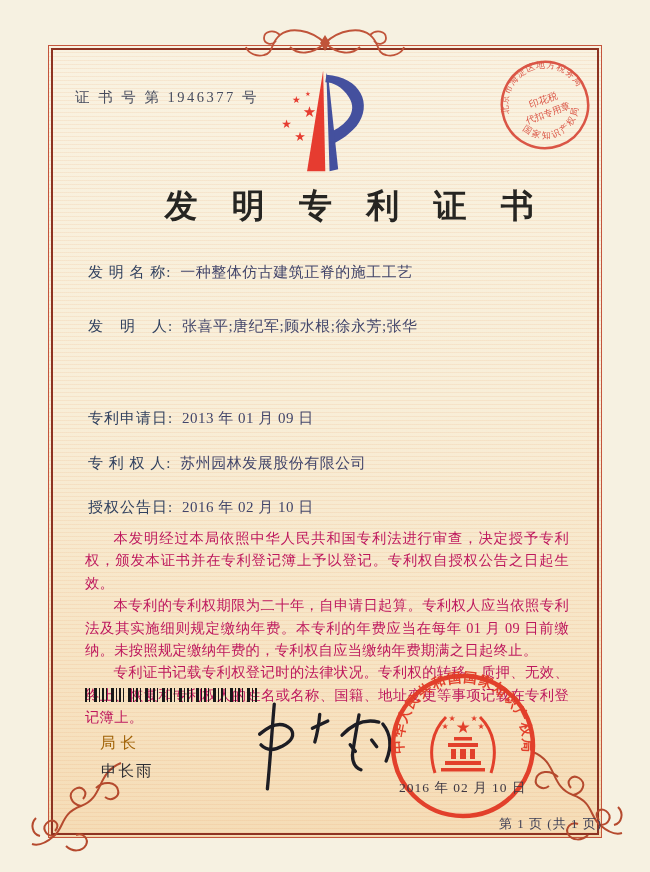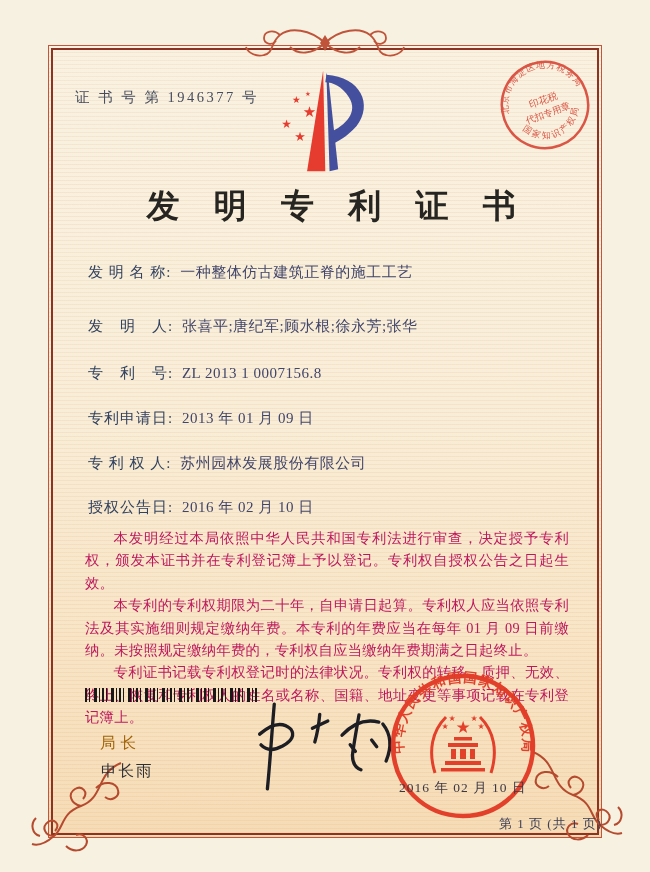--- a/index.html
+++ b/index.html
@@ -25,23 +25,23 @@
   .cert-no{
     position:absolute;left:75px;top:88px;
     font-size:14.5px;color:#474c5e;letter-spacing:2.5px;
   }
   .logo{position:absolute;left:262px;top:68px;width:118px;height:108px;}
   .tax-stamp{
     position:absolute;left:496px;top:56px;width:98px;height:98px;
     transform:rotate(-20deg);opacity:.92;
   }
   .title{
-    position:absolute;left:54px;top:184px;width:554px;
+    position:absolute;left:48px;top:184px;width:554px;
     text-align:center;font-size:33px;font-weight:600;color:#262522;
-    letter-spacing:13px;text-indent:13px;
+    letter-spacing:13px;text-indent:13px;padding-left:24px;
   }
 
   
   .field-row{position:absolute;left:88px;font-size:15px;white-space:nowrap;}
   .field-label{color:#31415f;letter-spacing:1px;}
   .field-value{color:#42456a;margin-left:5px;letter-spacing:.5px;}
   .r1{top:263px}.r2{top:317px}.r3{top:364px}.r4{top:409px}.r5{top:454px}.r6{top:498px}
 
   
   .body-text{
@@ -156,24 +156,20 @@
 
   <div class="title">发 明 专 利 证 书</div>
 
   <div class="field-row r1">
     <span class="field-label">发 明 名 称:</span>
     <span class="field-value">一种整体仿古建筑正脊的施工工艺</span>
   </div>
   <div class="field-row r2">
     <span class="field-label">发　明　人:</span>
     <span class="field-value">张喜平;唐纪军;顾水根;徐永芳;张华</span>
-  </div>
-  <div class="field-row r3">
-    <span class="field-label">专　利　号:</span>
-    <span class="field-value">ZL 2013 1 0007156.8</span>
   </div>
   <div class="field-row r4">
     <span class="field-label">专利申请日:</span>
     <span class="field-value">2013 年 01 月 09 日</span>
   </div>
   <div class="field-row r5">
     <span class="field-label">专 利 权 人:</span>
     <span class="field-value">苏州园林发展股份有限公司</span>
   </div>
   <div class="field-row r6">

